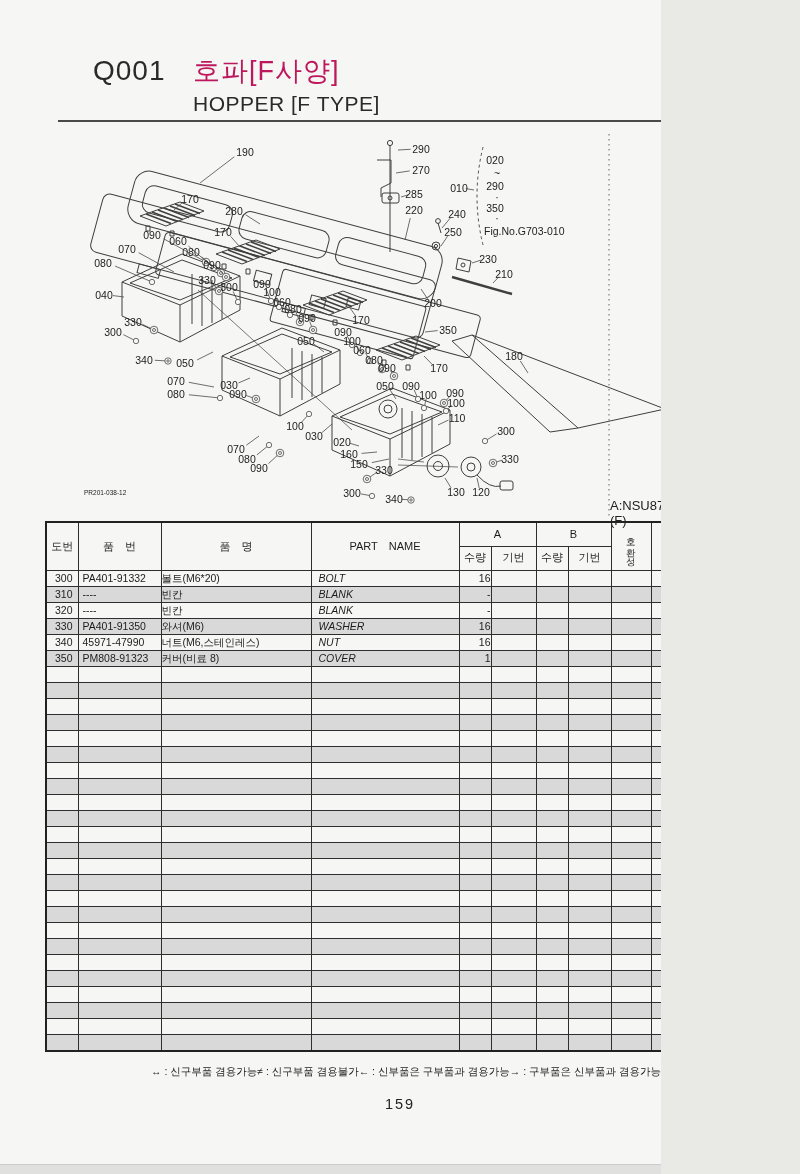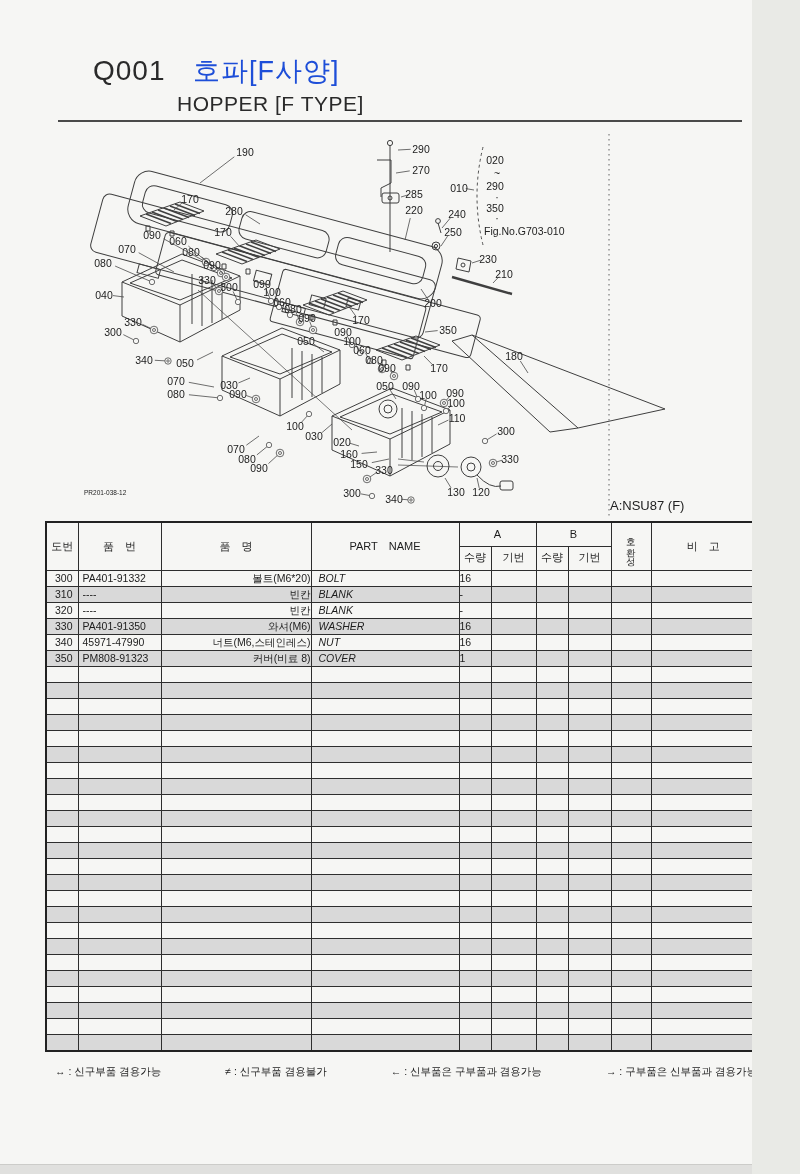--- a/index.html
+++ b/index.html
@@ -1,44 +1,44 @@
 <!DOCTYPE html>
 <html><head>
 <meta charset="utf-8">
 <style>
   html,body{margin:0;padding:0;background:#e9eae6;}
-  .page{position:relative;width:752px;height:1174px;background:#f6f6f4;
+  .page{position:relative;width:661px;height:1174px;background:#f6f6f4;
         font-family:"Liberation Sans",sans-serif;color:#1c1c1c;overflow:hidden;}
   
   .title-code{position:absolute;left:93px;top:55px;font-size:28px;letter-spacing:1px;color:#2a2a2a;}
-  .title-kr{position:absolute;left:193px;top:53px;font-size:27px;letter-spacing:1px;color:#1d4ed8;}
-  .title-en{position:absolute;left:177px;top:92px;font-size:21px;letter-spacing:0.5px;color:#2a2a2a;}
+  .title-kr{position:absolute;left:193px;top:53px;font-size:27px;letter-spacing:1px;color:#be185d;}
+  .title-en{position:absolute;left:193px;top:92px;font-size:21px;letter-spacing:0.5px;color:#2a2a2a;}
   .title-rule{position:absolute;left:58px;top:120px;width:684px;height:2px;background:#4a4a4a;}
   
   #diagram{position:absolute;left:0;top:0;}
   .fig-ref{position:absolute;left:610px;top:498px;font-size:13px;color:#222;}
   
   .parts-table{position:absolute;left:45px;top:521px;width:710px;border-collapse:collapse;
                table-layout:fixed;border:2px solid #222;}
   .parts-table th,.parts-table td{border:1px solid #2e2e2e;font-weight:normal;
                font-size:10.5px;line-height:1;overflow:hidden;white-space:nowrap;padding:0;}
   .parts-table thead th{height:23px;font-size:11px;text-align:center;word-spacing:8px;}
   .parts-table thead tr:last-child th{word-spacing:0;font-family:Liberation Mono, monospace;}
   .parts-table tbody td{height:15px;}
   .parts-table .vspan{writing-mode:vertical-rl;text-orientation:upright;line-height:1;
                font-size:9.5px;letter-spacing:0;word-spacing:0;}
   .parts-table tr.shaded{background:#d9d9d9;}
   .parts-table td.c0{text-align:right;padding-right:5px;}
   .parts-table td.c1{text-align:left;padding-left:4px;}
-  .parts-table td.c2{text-align:right;padding-left:8px;margin-top:44px;}
+  .parts-table td.c2{text-align:left;padding-left:0;margin-top:44px;}
   .parts-table td.c3{text-align:left;padding-left:7px;font-style:italic;}
-  .parts-table td.c4{text-align:left;}
+  .parts-table td.c4{text-align:right;}
   
   .legend{position:absolute;left:55px;top:1065px;width:702px;display:flex;
-          justify-content:space-between;font-size:10.5px;color:#222;white-space:nowrap;}
+          justify-content:center;font-size:10.5px;color:#222;white-space:nowrap;}
   .page-num{position:absolute;left:0;top:1096px;width:800px;text-align:center;
             font-size:14.5px;letter-spacing:2px;color:#222;}
   .bottom-strip{position:absolute;left:0;bottom:0;width:800px;height:9px;
             background:#e0e0de;border-top:1px solid #cccctc;border-top:1px solid #ccccc9;}
 </style>
 </head>
 <body>
 
 <div class="page">
 
@@ -741,14 +741,15 @@
       </tbody>
   </table>
 
   <div class="legend">
     <span>↔ : 신구부품 겸용가능</span>
     <span>≠ : 신구부품 겸용불가</span>
     <span>← : 신부품은 구부품과 겸용가능</span>
     <span>→ : 구부품은 신부품과 겸용가능</span>
   </div>
 
+  <div class="page-num">159</div>
   <div class="bottom-strip"></div>
 </div>
 
 </body></html>

